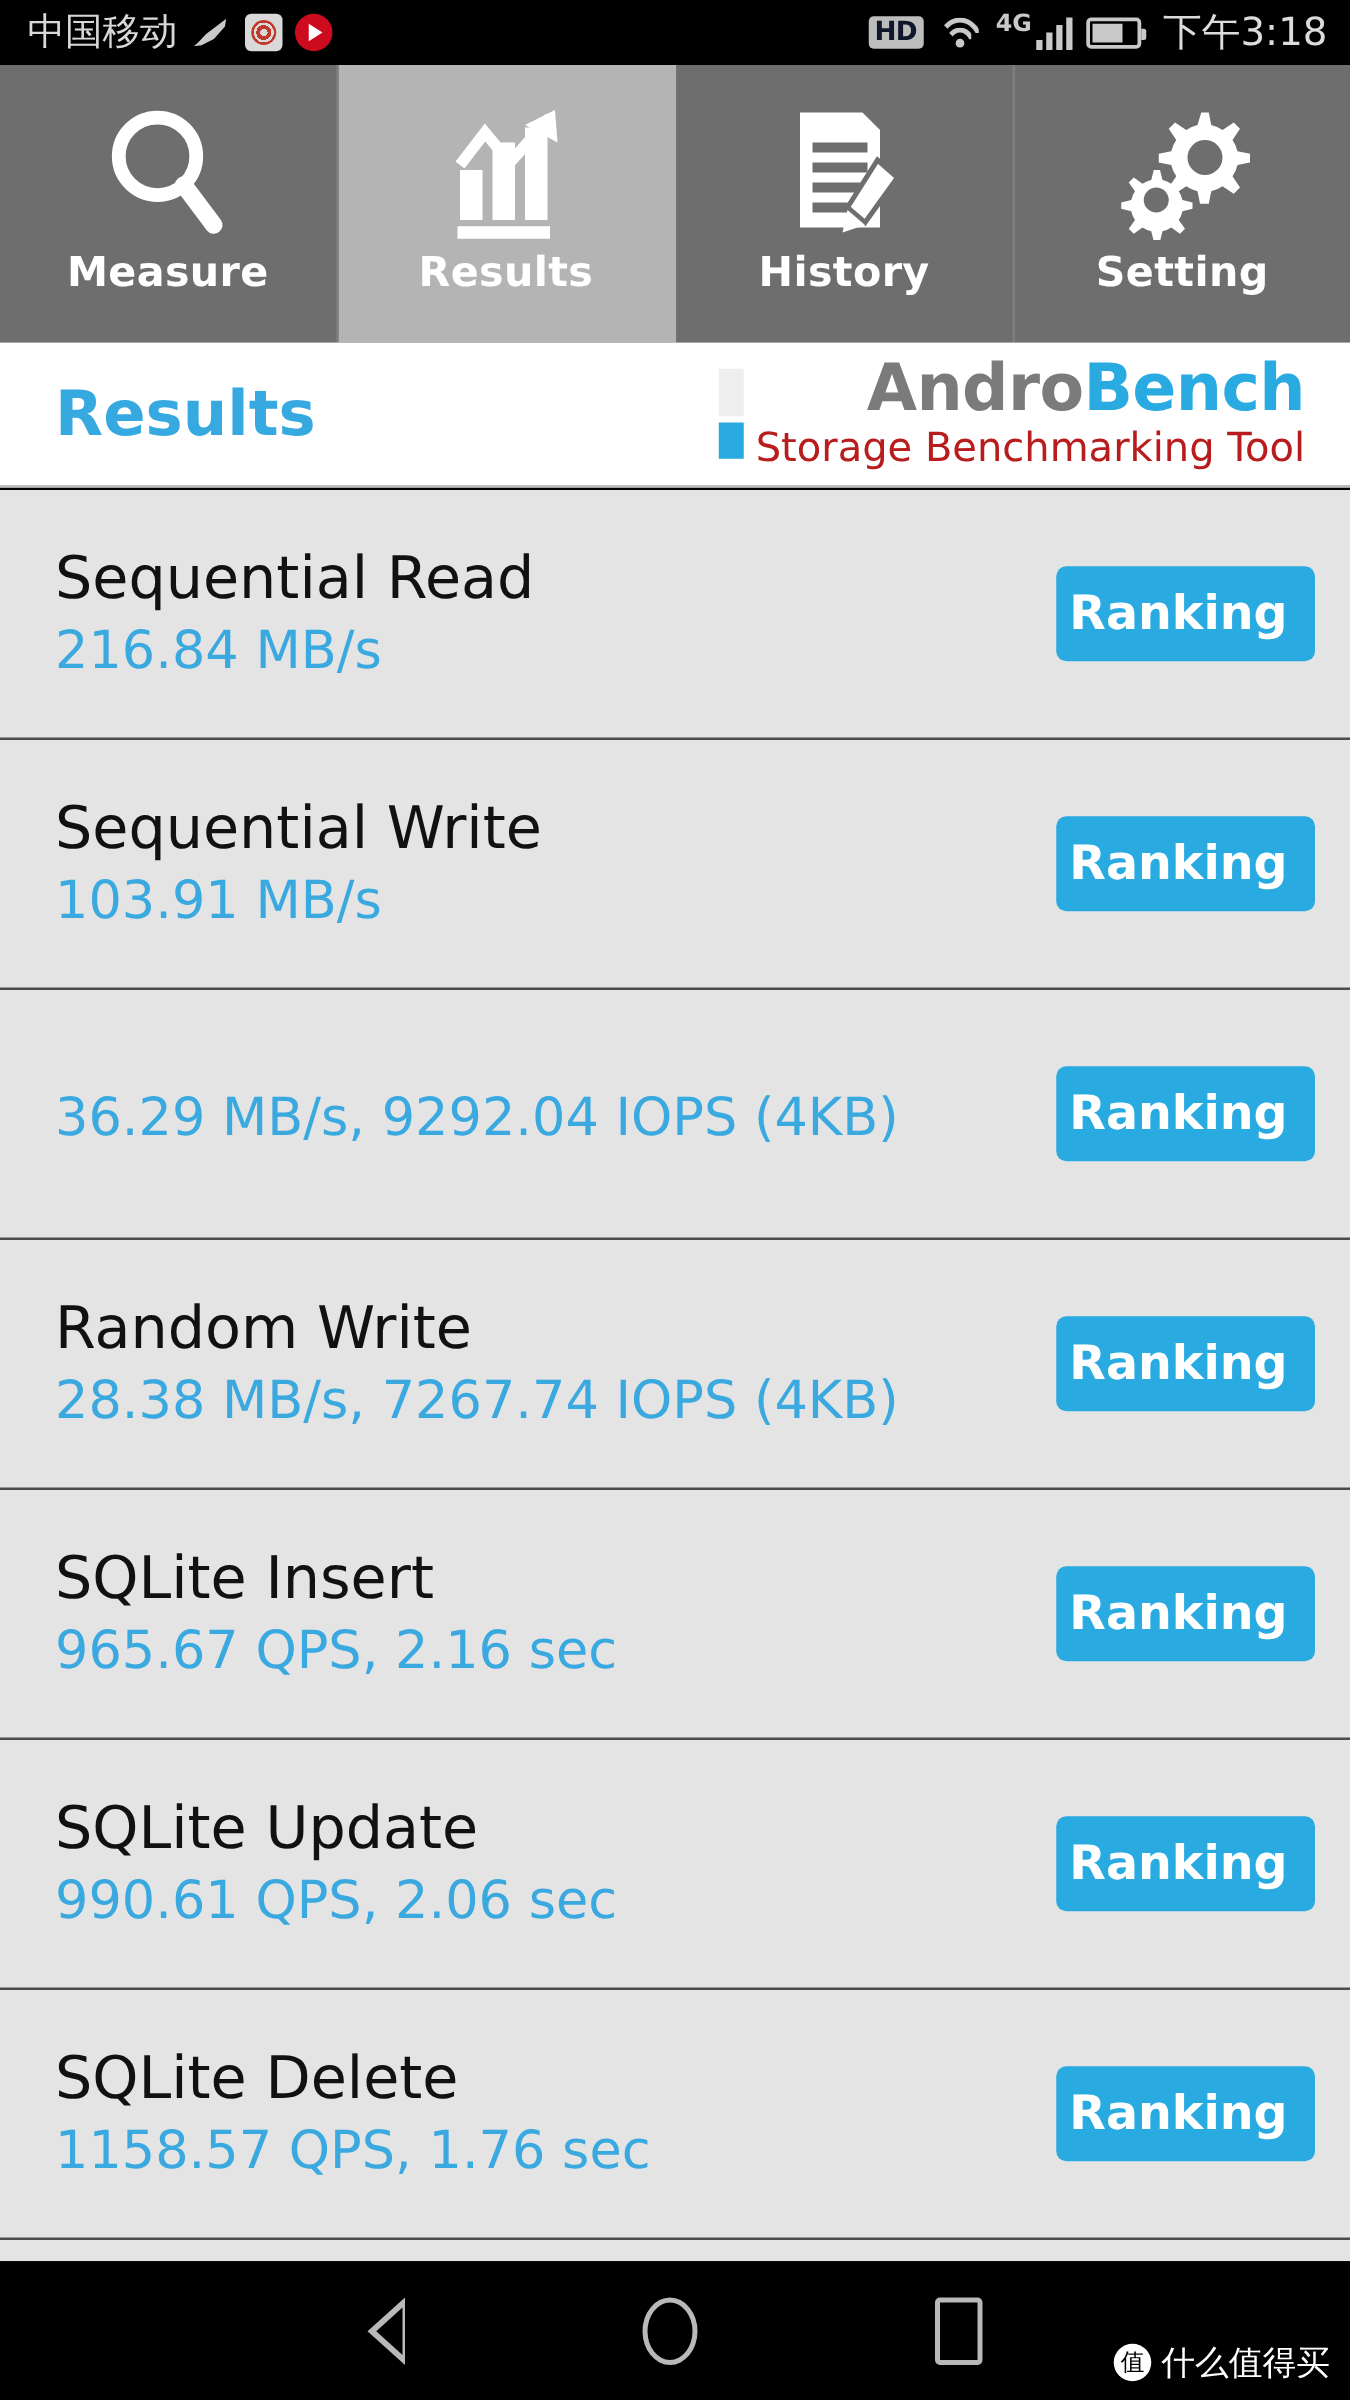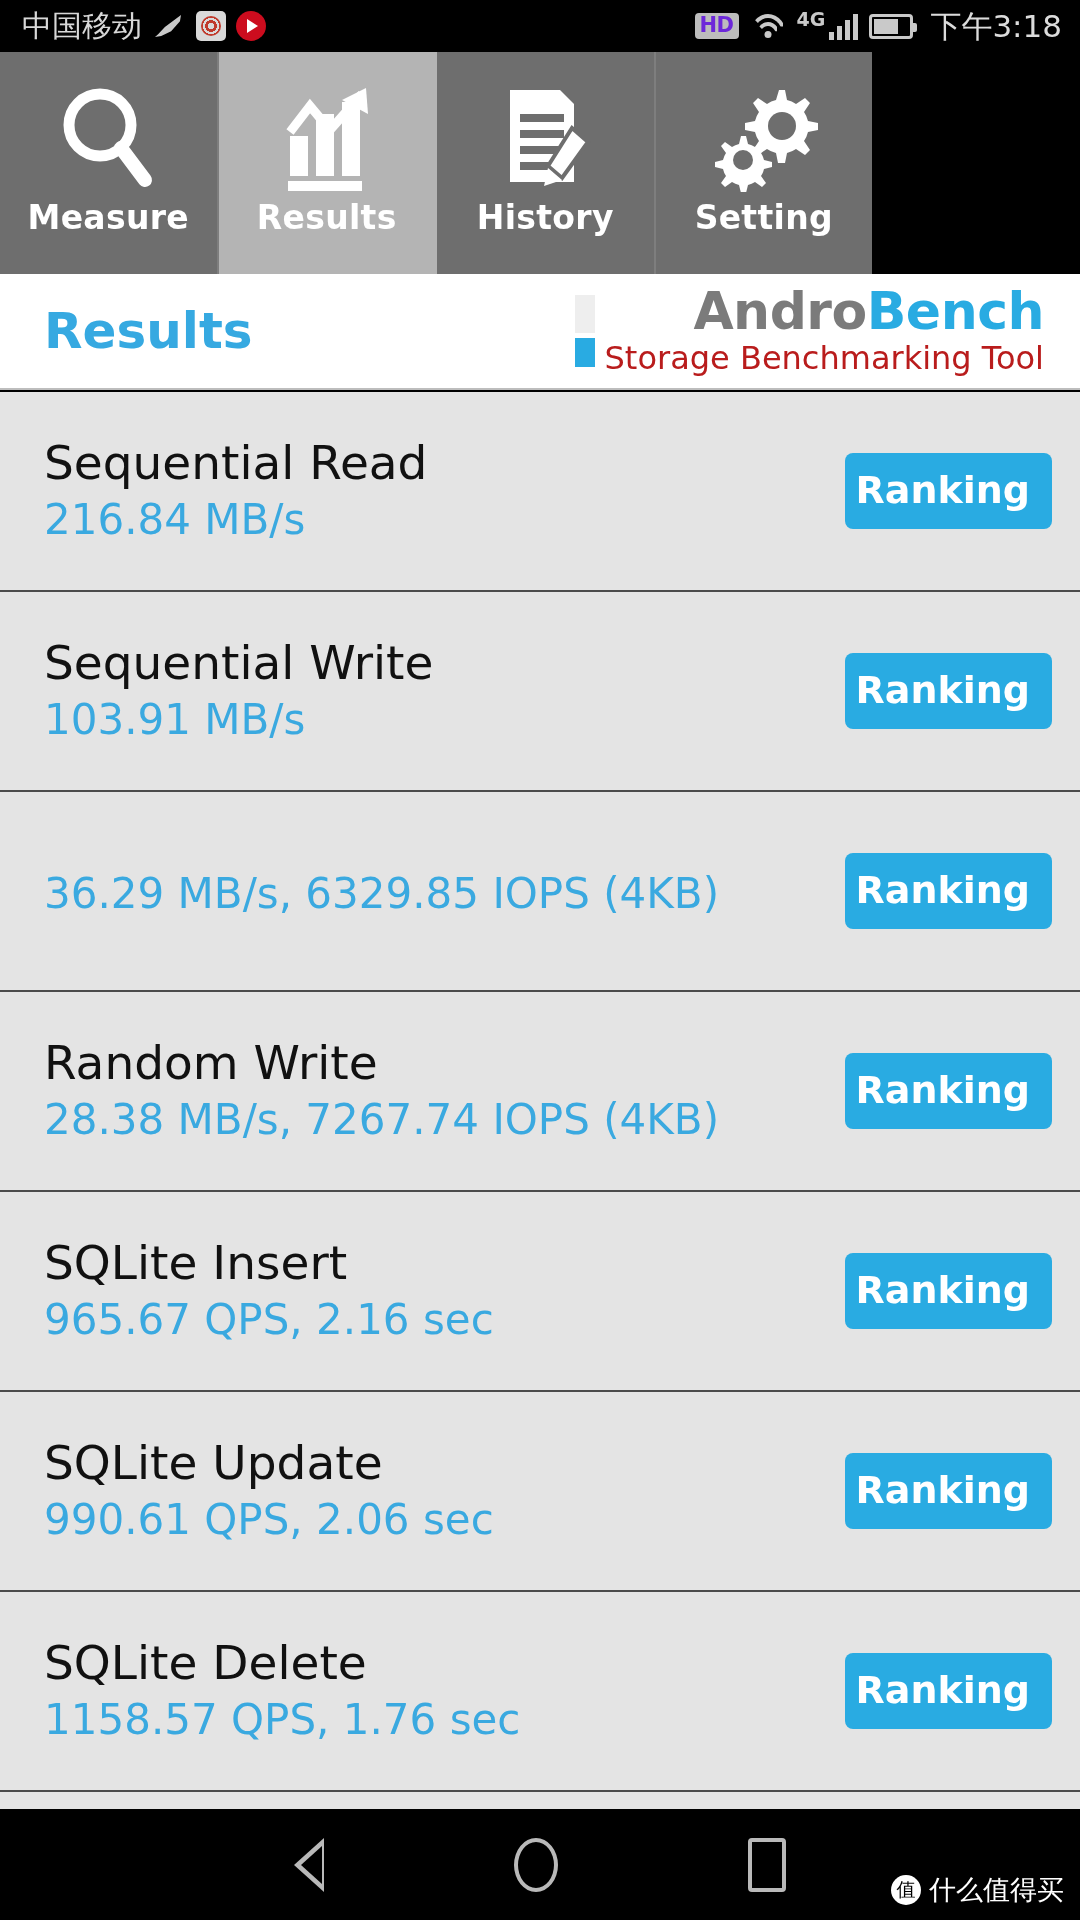--- a/index.html
+++ b/index.html
@@ -89,21 +89,21 @@
   .icon-play::after {
     content: "";
     position: absolute;
     left: 11px; top: 8px;
     border-left: 11px solid #fff;
     border-top: 7px solid transparent;
     border-bottom: 7px solid transparent;
   }
   .badge-hd {
     background: #bdbdbd;
-    color: #6d28d9;
+    color: #0f172a;
     font-size: 21px;
     font-weight: bold;
     padding: 1px 5px 2px 5px;
     border-radius: 4px;
     line-height: 1.05;
     letter-spacing: -0.5px;
     font-family: "DejaVu Sans", sans-serif;
   }
   .icon-wifi { width: 36px; height: 28px; position: relative; }
   .icon-wifi i {
@@ -165,21 +165,21 @@
     font-size: 31px;
     margin-left: 6px;
     line-height: 1;
     font-family: "DejaVu Sans", sans-serif;
   }
 
   
   .tabbar {
     position: absolute;
     top: 52px; left: 0;
-    width: 872px;
+    width: 1080px;
     height: 222px;
     display: flex;
     background: #6e6e6e;
   }
   .tab {
     flex: 1;
     display: flex;
     flex-direction: column;
     align-items: center;
     justify-content: flex-start;
@@ -489,21 +489,21 @@
     <div class="row">
       <div class="row-text">
         <div class="row-title">Sequential Write</div>
         <div class="row-value">103.91 MB/s</div>
       </div>
       <button class="rank-btn">Ranking</button>
     </div>
 
     <div class="row">
       <div class="row-text">
-        <div class="row-value">36.29 MB/s, 6329.85 IOPS (4KB)</div>
+        <div class="row-value">36.29 MB/s, 9292.04 IOPS (4KB)</div>
       </div>
       <button class="rank-btn">Ranking</button>
     </div>
 
     <div class="row">
       <div class="row-text">
         <div class="row-title">Random Write</div>
         <div class="row-value">28.38 MB/s, 7267.74 IOPS (4KB)</div>
       </div>
       <button class="rank-btn">Ranking</button>

